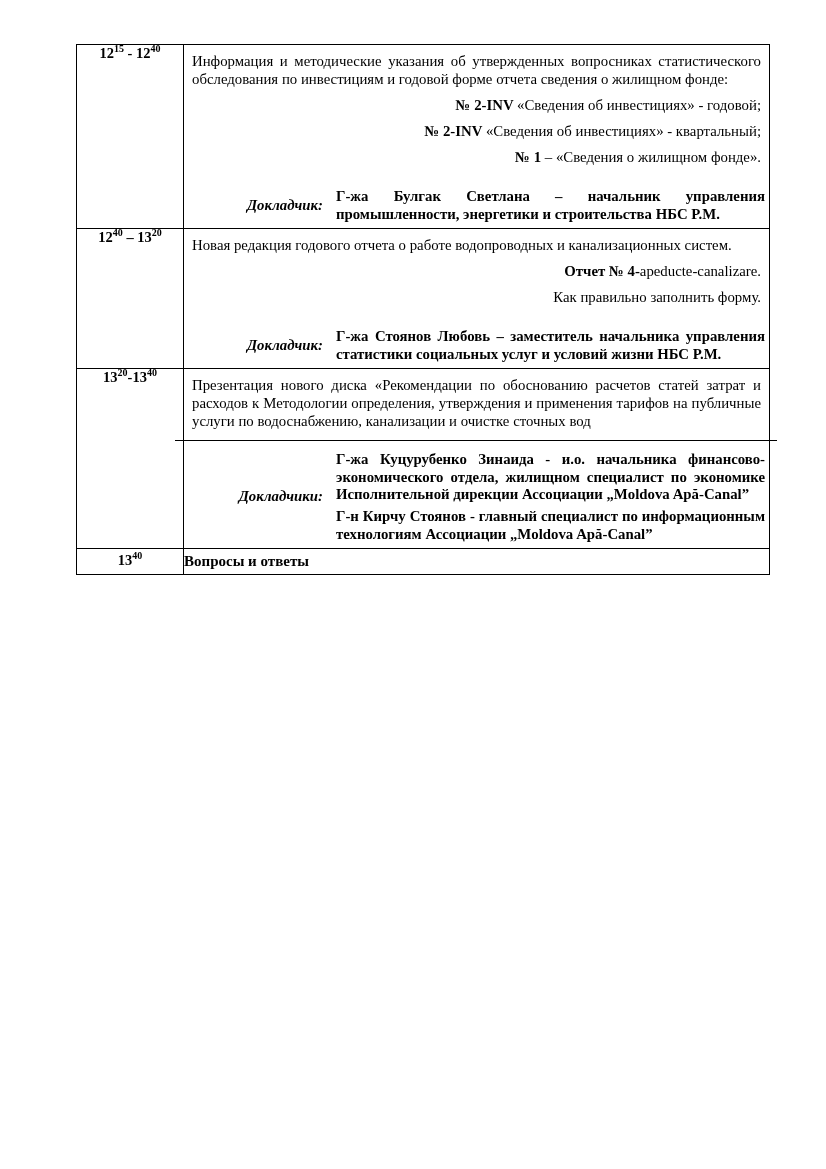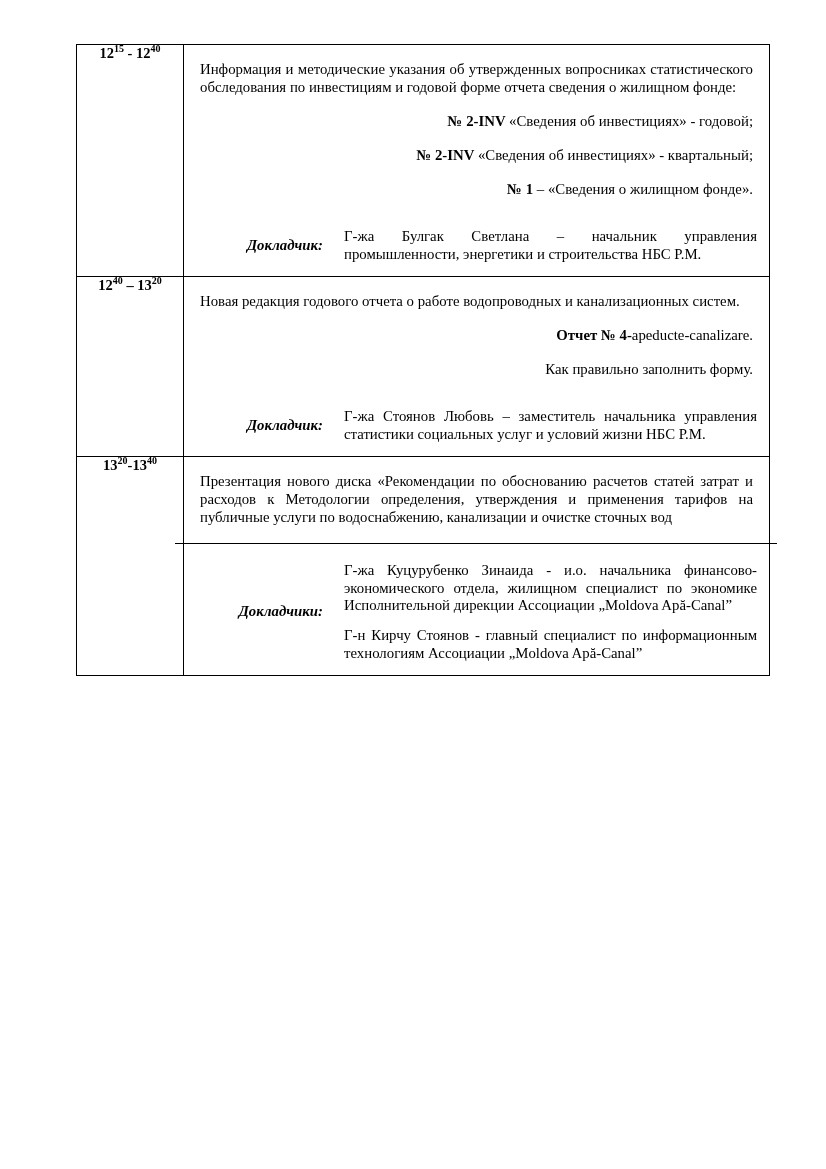--- a/index.html
+++ b/index.html
@@ -46,21 +46,21 @@
     line-height: 0;
   }
   .body-cell {
     padding: 4px 8px 8px 9px;
     font-size: 14.8px;
     line-height: 1.215;
   }
   .para {
     text-align: justify;
     text-justify: inter-word;
-    margin: 16px;
+    margin: 8px;
   }
   .para.nojust { text-align: right; }
   .b { font-weight: bold; }
 
   
   .speaker-block {
     display: flex;
     margin-top: 17px;
     align-items: center;
   }
@@ -75,21 +75,21 @@
     font-size: 14.8px;
     line-height: 1.215;
   }
   .speaker-text {
     flex: 1 1 auto;
     text-align: justify;
     text-justify: inter-word;
     font-size: 14.8px;
     line-height: 1.215;
   }
-  .speaker-text p { margin: 12px; }
+  .speaker-text p { margin: 4px; font-weight: bold; }
 
   
   .sub-divider {
     border-top: 1px solid #000000;
     margin: 9px -8px 0 -9px;
   }
   .speaker-block.after-divider { margin-top: 6px; }
 
   .qa-row .time-cell { padding-top: 3px; padding-bottom: 3px; }
   .qa-row .body-cell {
@@ -160,17 +160,25 @@
           <div class="speaker-block after-divider">
             <div class="speaker-label">Докладчики:</div>
             <div class="speaker-text">
               <p>Г-жа Куцурубенко Зинаида - и.о. начальника финансово-экономического отдела, жилищном специалист по экономике Исполнительной дирекции Ассоциации „Moldova Apă-Canal”</p>
               <p>Г-н Кирчу Стоянов - главный специалист по информационным технологиям Ассоциации „Moldova Apă-Canal”</p>
             </div>
           </div>
         </td>
       </tr>
 
+      <tr class="qa-row">
+        <td class="time-cell">
+          <span>13</span><sup>40</sup>
+        </td>
+        <td class="body-cell">
+          <span>Вопросы и ответы</span>
+        </td>
+      </tr>
 
     </tbody>
   </table>
 
 </div>
 
 </body></html>

